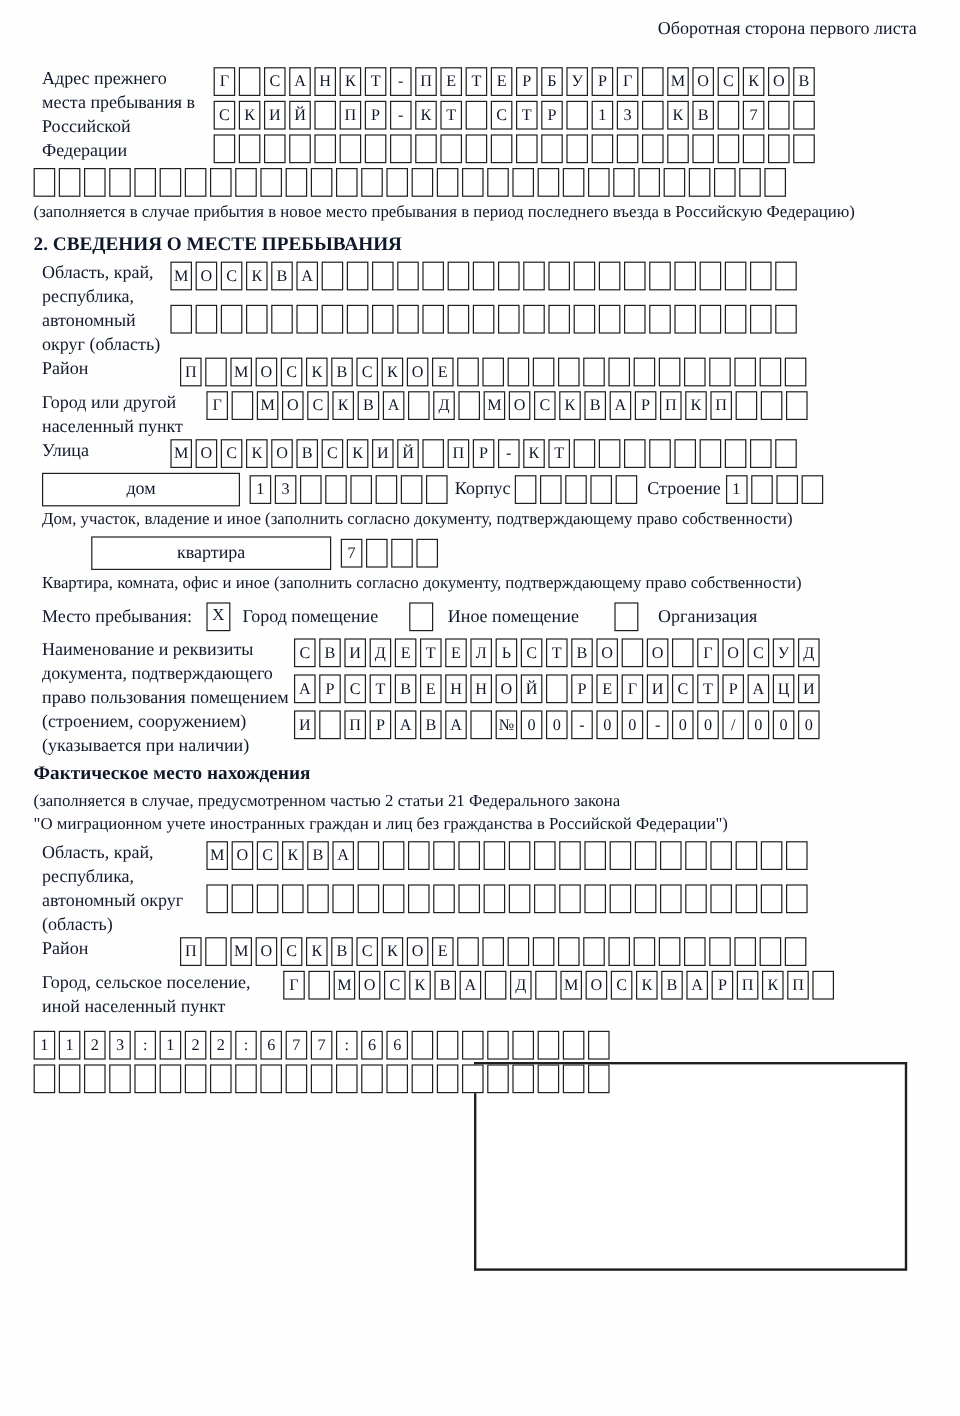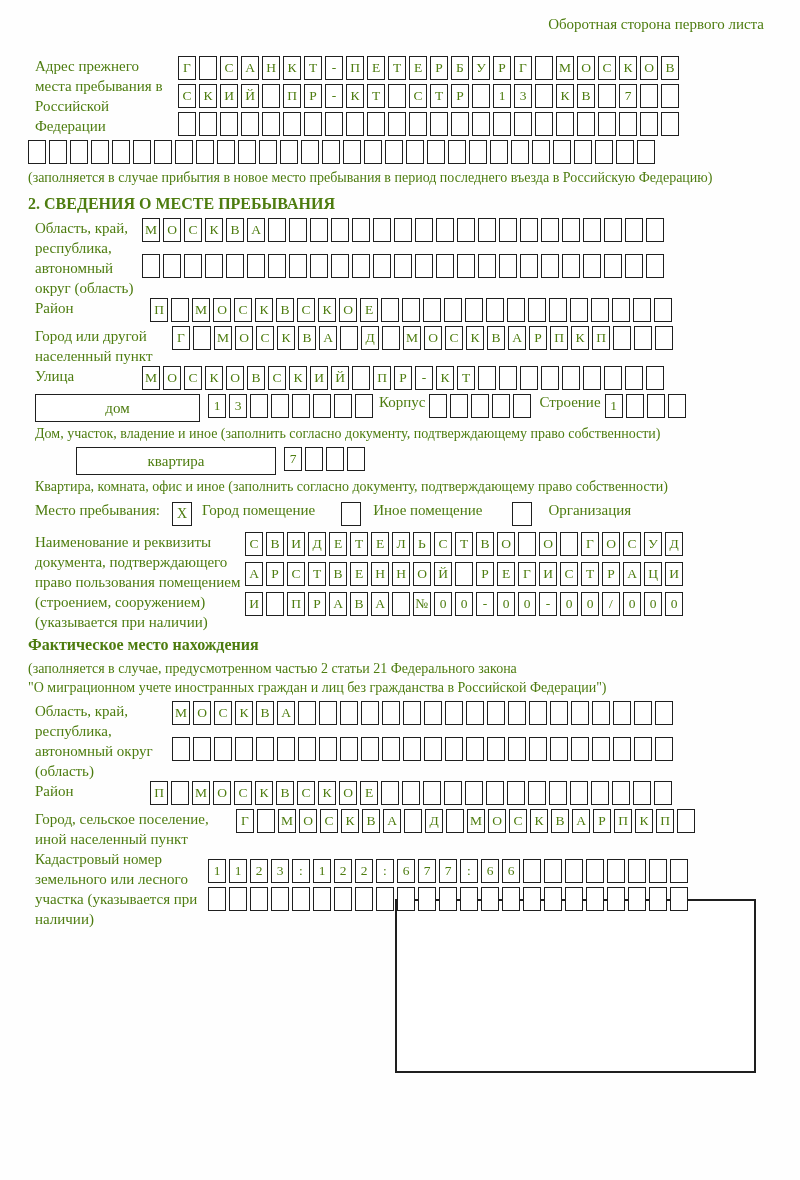--- a/index.html
+++ b/index.html
@@ -1,18 +1,18 @@
 <!DOCTYPE html>
 <html><head>
 <meta charset="utf-8">
 <style>
   html,body{margin:0;padding:0;background:#ffffff;}
   .page{
     position:relative;width:800px;height:1180px;overflow:hidden;
-    background:#fefefe;color:#4d7c0f;
+    background:#fefefe;color:#0f172a;
     font-family:"Liberation Serif","DejaVu Serif",serif;
     box-sizing:border-box;padding:14px 36px 0 28px;
   }
   .hdr-note{font-size:15px;line-height:20px;text-align:right;}
   
   .brow{display:flex;gap:3px;margin-bottom:4px;}
   .cbox{
     width:18px;height:24px;flex:0 0 18px;border:1.6px solid #1f1f1f;background:#fff;
     display:flex;align-items:center;justify-content:center;
     font-size:13.5px;line-height:24px;box-sizing:border-box;
@@ -20,21 +20,21 @@
   .frow{display:flex;align-items:flex-start;}
   .flabel{font-size:15px;line-height:20px;box-sizing:border-box;padding-left:7px;flex:0 0 auto;}
   .lw150{width:150px}.lw114{width:114px}.lw122{width:122px}.lw144{width:144px}
   .lw217{width:217px}.lw208{width:208px}.lw180{width:180px}
   .gcol{flex:1 1 auto;}
   .caption{font-size:14px;line-height:19px;}
   .center{text-align:left;}
   .sec-title{font-size:16px;line-height:21px;font-weight:bold;margin:6px 0 4px 0;}
   .wbox{border:1.6px solid #1f1f1f;height:28px;box-sizing:border-box;display:flex;align-items:center;
         justify-content:center;font-size:15px;background:#fff;}
-  .inline-row{display:flex;margin-left:7px;}
+  .inline-row{display:flex;align-items:center;margin-left:7px;}
   .gap4{width:4px}.gap6{width:6px}.gap8{width:8px}.gap10{width:10px}.gap12{width:12px}
   .gap16{width:16px}.gap26{width:26px}.gap30{width:30px}
   .opt-label{font-size:15px;}
   .cb{width:20px;height:24px;border:1.6px solid #1f1f1f;box-sizing:border-box;background:#fff;
       display:flex;align-items:center;justify-content:center;font-size:14px;}
   .mt-oblast .brow:first-child{margin-bottom:12px;}
   .doc-grid .brow{margin-bottom:6px;}
   .stamp-box{margin-left:367px;margin-top:-30px;width:357px;height:170px;
              border:2px solid #1f1f1f;background:#fff;}
   .stamp-caption{margin-left:340px;margin-top:6px;width:420px;text-align:center;
@@ -581,21 +581,20 @@
           <div class="cbox">Р</div>
           <div class="cbox">П</div>
           <div class="cbox">К</div>
           <div class="cbox">П</div>
           <div class="cbox"></div>
         </div>
       </div>
   </div>
 
   <div class="frow">
-    <div class="flabel lw180">Кадастровый номер земельного или лесного участка (указывается при наличии)</div>
     <div class="gcol" style="margin-top:10px;">
       <div class="brow">
           <div class="cbox">1</div>
           <div class="cbox">1</div>
           <div class="cbox">2</div>
           <div class="cbox">3</div>
           <div class="cbox">:</div>
           <div class="cbox">1</div>
           <div class="cbox">2</div>
           <div class="cbox">2</div>

